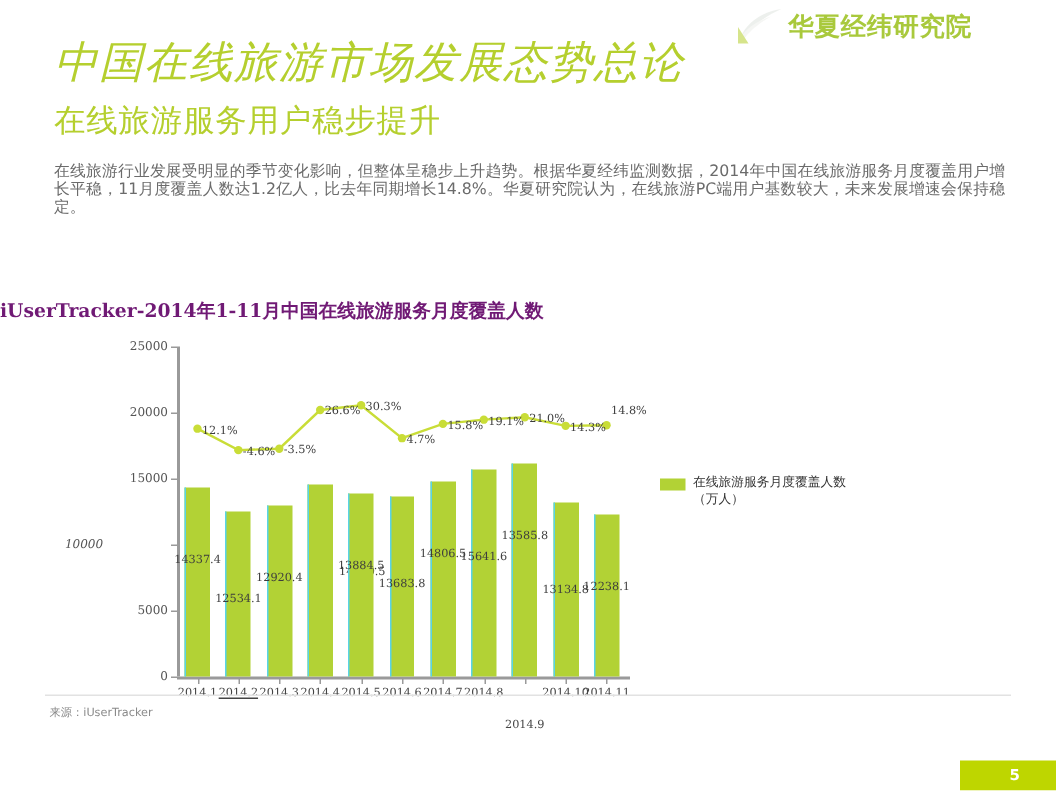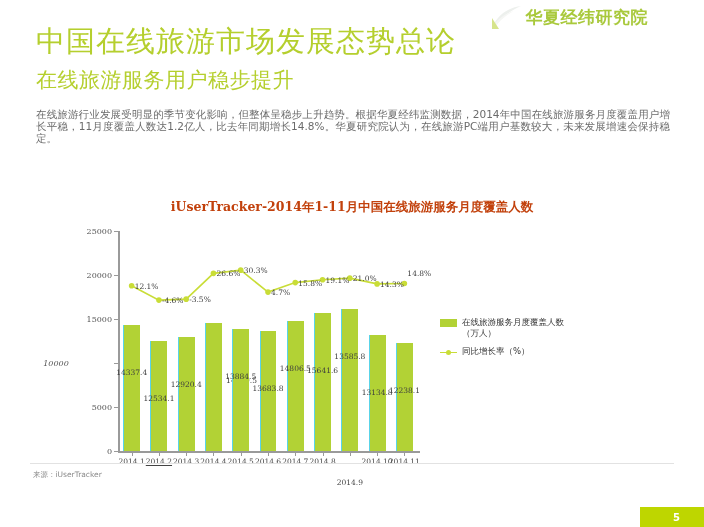--- a/index.html
+++ b/index.html
@@ -14,38 +14,39 @@
   .logo-mark svg{display:block;}
   .logo-text{
     font-family:"DejaVu Sans",sans-serif;font-size:17px;font-weight:bold;
     color:#a9c93c;letter-spacing:.5px;white-space:nowrap;
   }
   .title-main{
     position:absolute;left:36px;top:22px;
     font-family:"DejaVu Sans",sans-serif;
     font-size:29px;color:#b5cf2e;letter-spacing:1px;white-space:nowrap;
     font-weight:normal;
+    font-style:italic;
   }
   .title-sub{
     position:absolute;left:36px;top:66px;
     font-family:"DejaVu Sans",sans-serif;
     font-size:21px;color:#b5cf2e;letter-spacing:.5px;white-space:nowrap;
     font-weight:normal;
   }
   .body-text{
     position:absolute;left:36px;top:108px;width:634px;
     font-family:"DejaVu Sans",sans-serif;
     font-size:10.5px;line-height:12px;color:#6b6b6b;text-align:justify;
   }
   
   .chart-area{position:absolute;left:0;top:195px;width:704px;height:290px;}
   .chart-title{
-    position:absolute;left:0;top:4px;width:704px;text-align:center;
-    font-family:"DejaVu Serif","Liberation Serif",serif;
-    font-size:12.5px;font-weight:bold;color:#c2410c;letter-spacing:0px;
+    position:absolute;left:0;top:4px;width:704px;text-align:left;
+    font-family:"DejaVu Serif","Liberation Serif",serif;
+    font-size:12.5px;font-weight:bold;color:#701a75;letter-spacing:0px;
   }
   .plot{
     position:absolute;left:118px;top:36px;width:300px;height:220px;
   }
   .axis-y{
     position:absolute;left:118px;top:36px;width:1.5px;height:220px;background:#9a9a9a;
   }
   .axis-x{
     position:absolute;left:118px;top:256px;width:302px;height:1.5px;background:#9a9a9a;
   }
@@ -215,26 +216,19 @@
       <div class="xtickmark" style="position: absolute; left: 377.091px;"></div>
       <div class="xtick" style="left: 404.364px;">2014.11</div>
       <div class="xtickmark" style="position: absolute; left: 404.364px;"></div>
     </div>
 
   <div class="legend">
     <div class="legend-row">
       <span class="legend-swatch"></span>
       <span class="legend-label">在线旅游服务月度覆盖人数（万人）</span>
     </div>
-    <div class="legend-row">
-      <span class="legend-linebox">
-        <span class="ln"></span>
-          <span class="dot"></span>
-      </span>
-      <span class="legend-label">同比增长率（%）</span>
-    </div>
   </div>
 </div>
 
 <div class="divider"></div>
 <div class="source">来源：iUserTracker</div>
 <div class="pagebar"></div>
 <div class="pagenum">5</div>
 
 </body></html>

